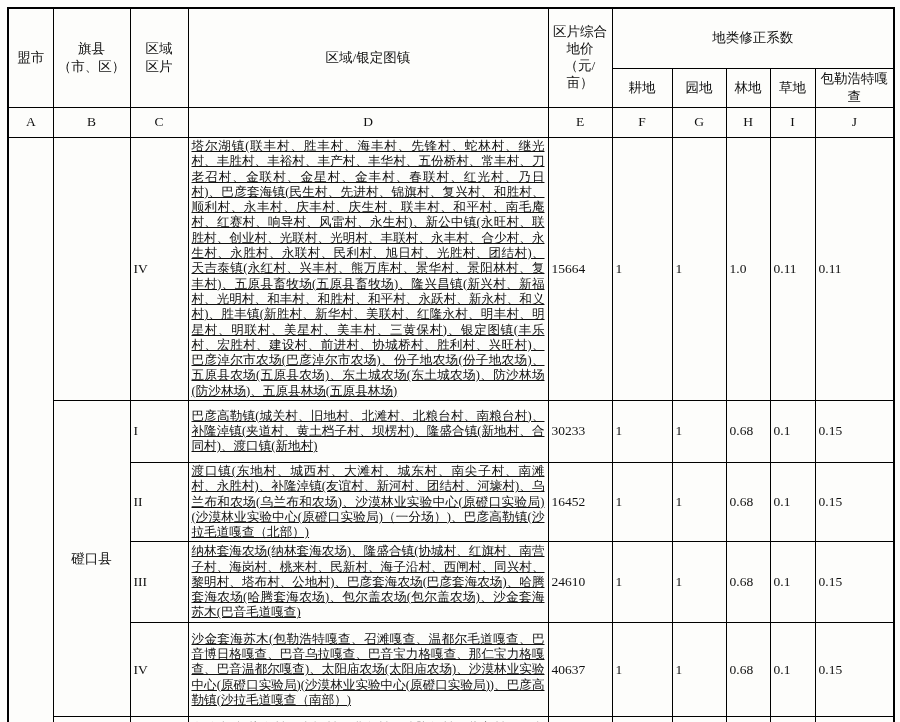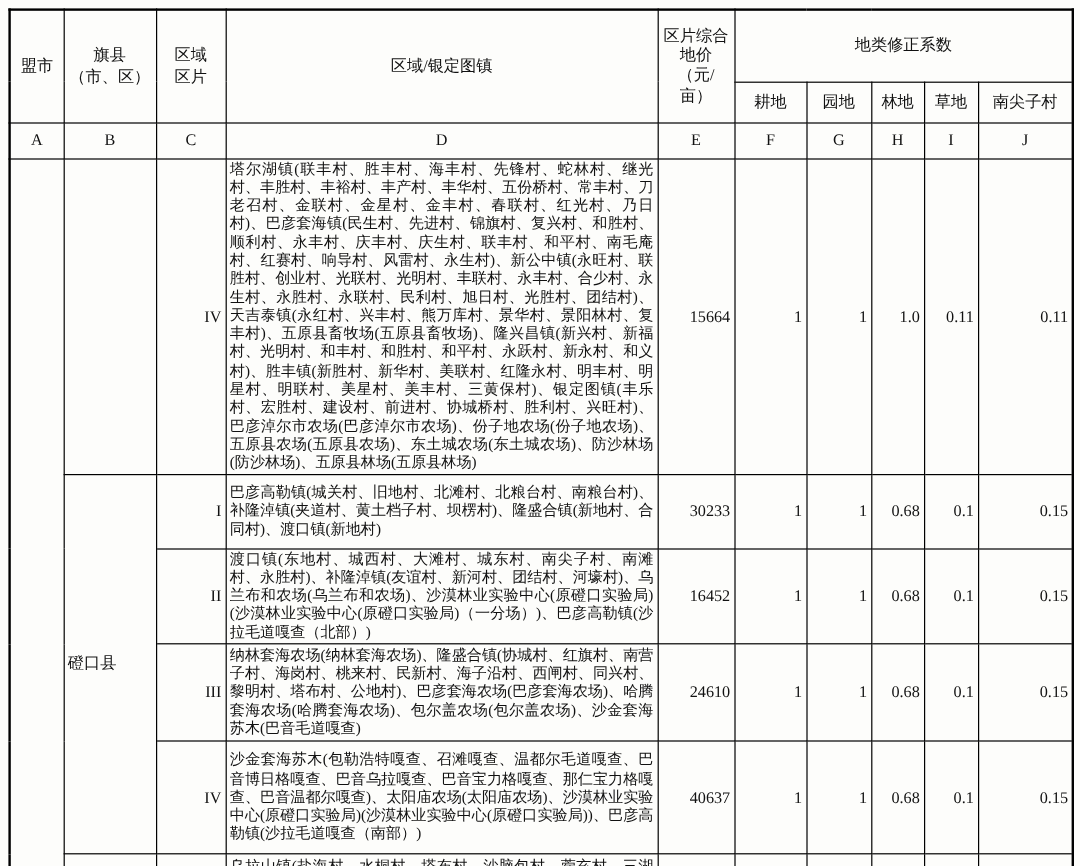--- a/index.html
+++ b/index.html
@@ -35,34 +35,35 @@
     font-size: 13.5px;
     white-space: pre-line;
     line-height: 1.35;
   }
   .letter {
     text-align: center;
     font-size: 13.5px;
     font-family: "Liberation Serif", "DejaVu Serif", serif;
   }
   .zone, .num {
-    text-align: right;
+    text-align: left;
     font-size: 13.5px;
   }
   .county {
-    text-align: left;
+    text-align: center;
     font-size: 13.5px;
   }
   .desc {
     text-align: justify;
     text-align-last: left;
     font-size: 12.6px;
     line-height: 15.3px;
     vertical-align: middle;
     padding: 2px 4px;
+    text-decoration: underline;
   }
 </style>
 </head>
 <body>
 
 <div class="page">
   <table class="landprice">
     <colgroup>
       <col style="width:45px">
         <col style="width:77px">
@@ -88,21 +89,21 @@
 地价
 （元/亩）</td>
         <td class="hdr" colspan="5" style="height:26px">地类修正系数</td>
       </tr>
 
       <tr style="height:34px">
         <td class="hdr">耕地</td>
         <td class="hdr">园地</td>
         <td class="hdr">林地</td>
         <td class="hdr">草地</td>
-        <td class="hdr">南尖子村</td>
+        <td class="hdr">包勒浩特嘎查</td>
       </tr>
 
       <tr style="height:30px">
         <td class="letter">A</td>
         <td class="letter">B</td>
         <td class="letter">C</td>
         <td class="letter">D</td>
         <td class="letter">E</td>
         <td class="letter">F</td>
         <td class="letter">G</td>

